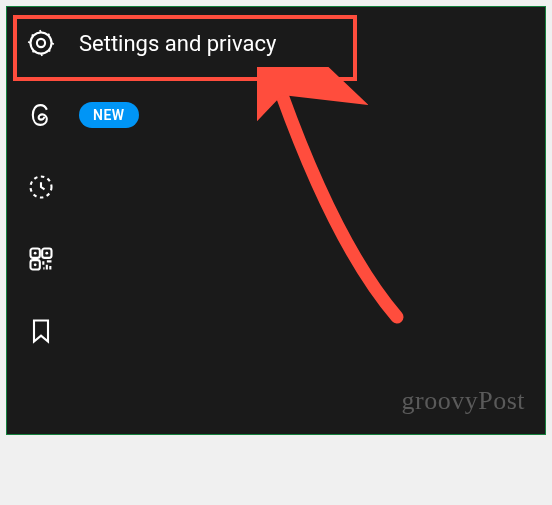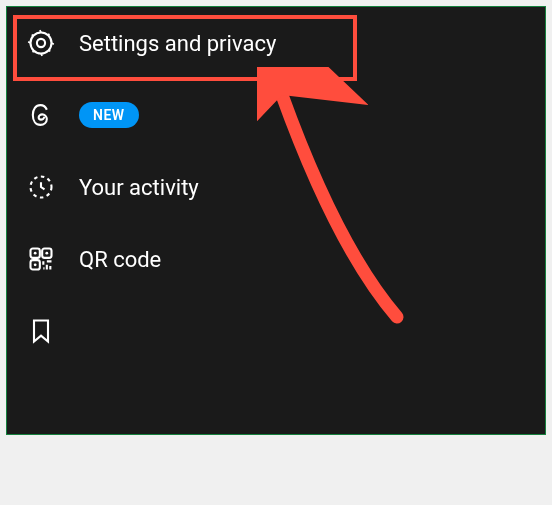--- a/index.html
+++ b/index.html
@@ -116,37 +116,35 @@
     <span class="badge">NEW</span>
   </div>
 
   <div class="menu-item">
     <span class="icon">
       <svg viewBox="0 0 24 24">
         <circle cx="12" cy="12" r="9" stroke-dasharray="3 3"></circle>
         <path d="M12 8 L12 12 L15 14"></path>
       </svg>
     </span>
-    <span class="menu-label">Your activity</span>
   </div>
 
 
   <div class="menu-item">
     <span class="icon">
       <svg viewBox="0 0 24 24">
         <rect x="3" y="3" width="8" height="8" rx="2"></rect>
         <rect x="13" y="3" width="8" height="8" rx="2"></rect>
         <rect x="3" y="13" width="8" height="8" rx="2"></rect>
         <circle cx="7" cy="7" r="1.2" fill="#fff" stroke="none"></circle>
         <circle cx="17" cy="7" r="1.2" fill="#fff" stroke="none"></circle>
         <circle cx="7" cy="17" r="1.2" fill="#fff" stroke="none"></circle>
         <path d="M14 14 L14 17 M17 14 L21 14 M17 17 L17 21 M20 18 L20 21 M14 20 L15 20"></path>
       </svg>
     </span>
-    <span class="menu-label">QR code</span>
   </div>
 
   <div class="menu-item">
     <span class="icon">
       <svg viewBox="0 0 24 24">
         <path d="M6 3 L18 3 L18 21 L12 16 L6 21 Z"></path>
       </svg>
     </span>
   </div>
 
@@ -154,14 +152,15 @@
 
   <svg class="arrow-annotation" viewBox="0 0 160 260">
     <defs>
       <marker id="arrowhead" markerWidth="12" markerHeight="12" refX="3" refY="6" orient="auto">
         <path d="M0,0 L12,6 L0,12 L3,6 Z" fill="#ff4d3d"></path>
       </marker>
     </defs>
     <path d="M140 250 Q 80 180 25 28" stroke="#ff4d3d" stroke-width="13" fill="none" stroke-linecap="round" marker-end="url(#arrowhead)"></path>
   </svg>
 
+  <div class="watermark">groovyPost</div>
 
 </div>
 
 </body></html>

